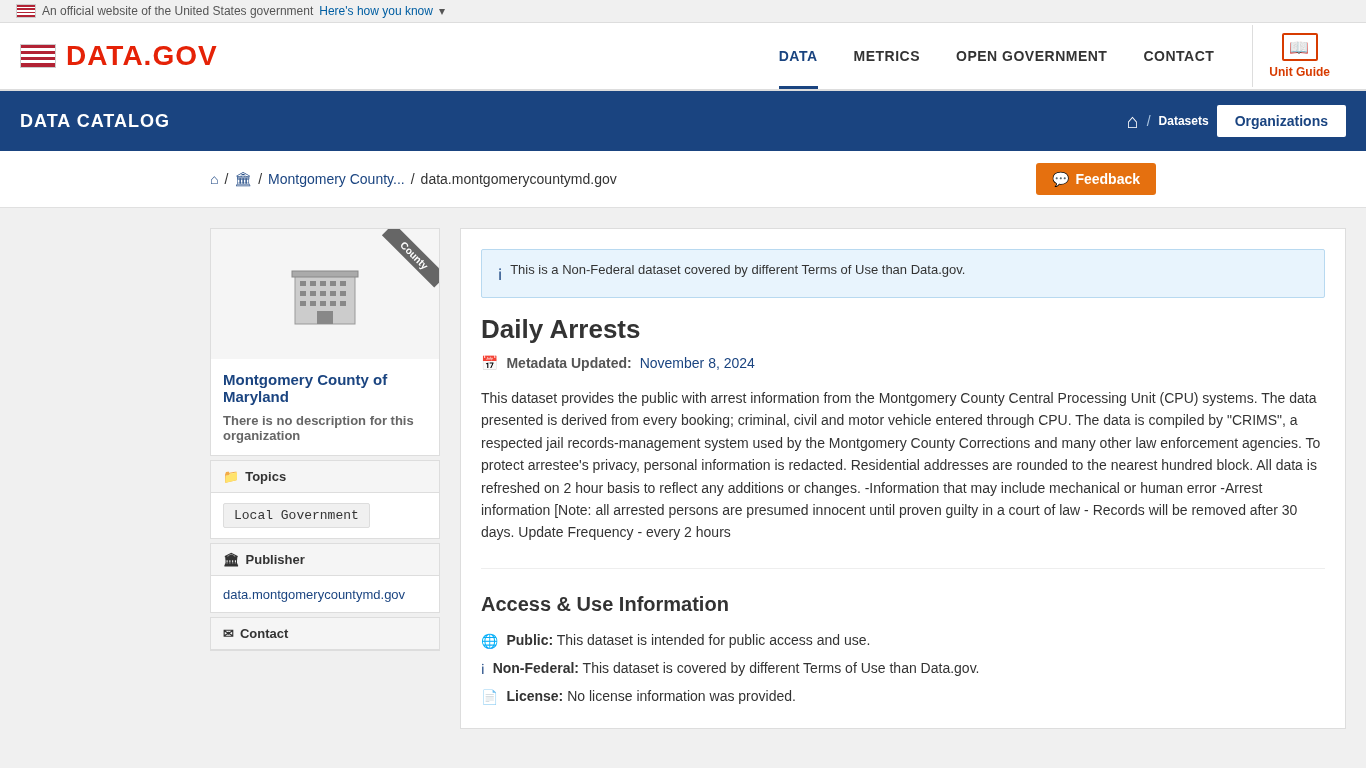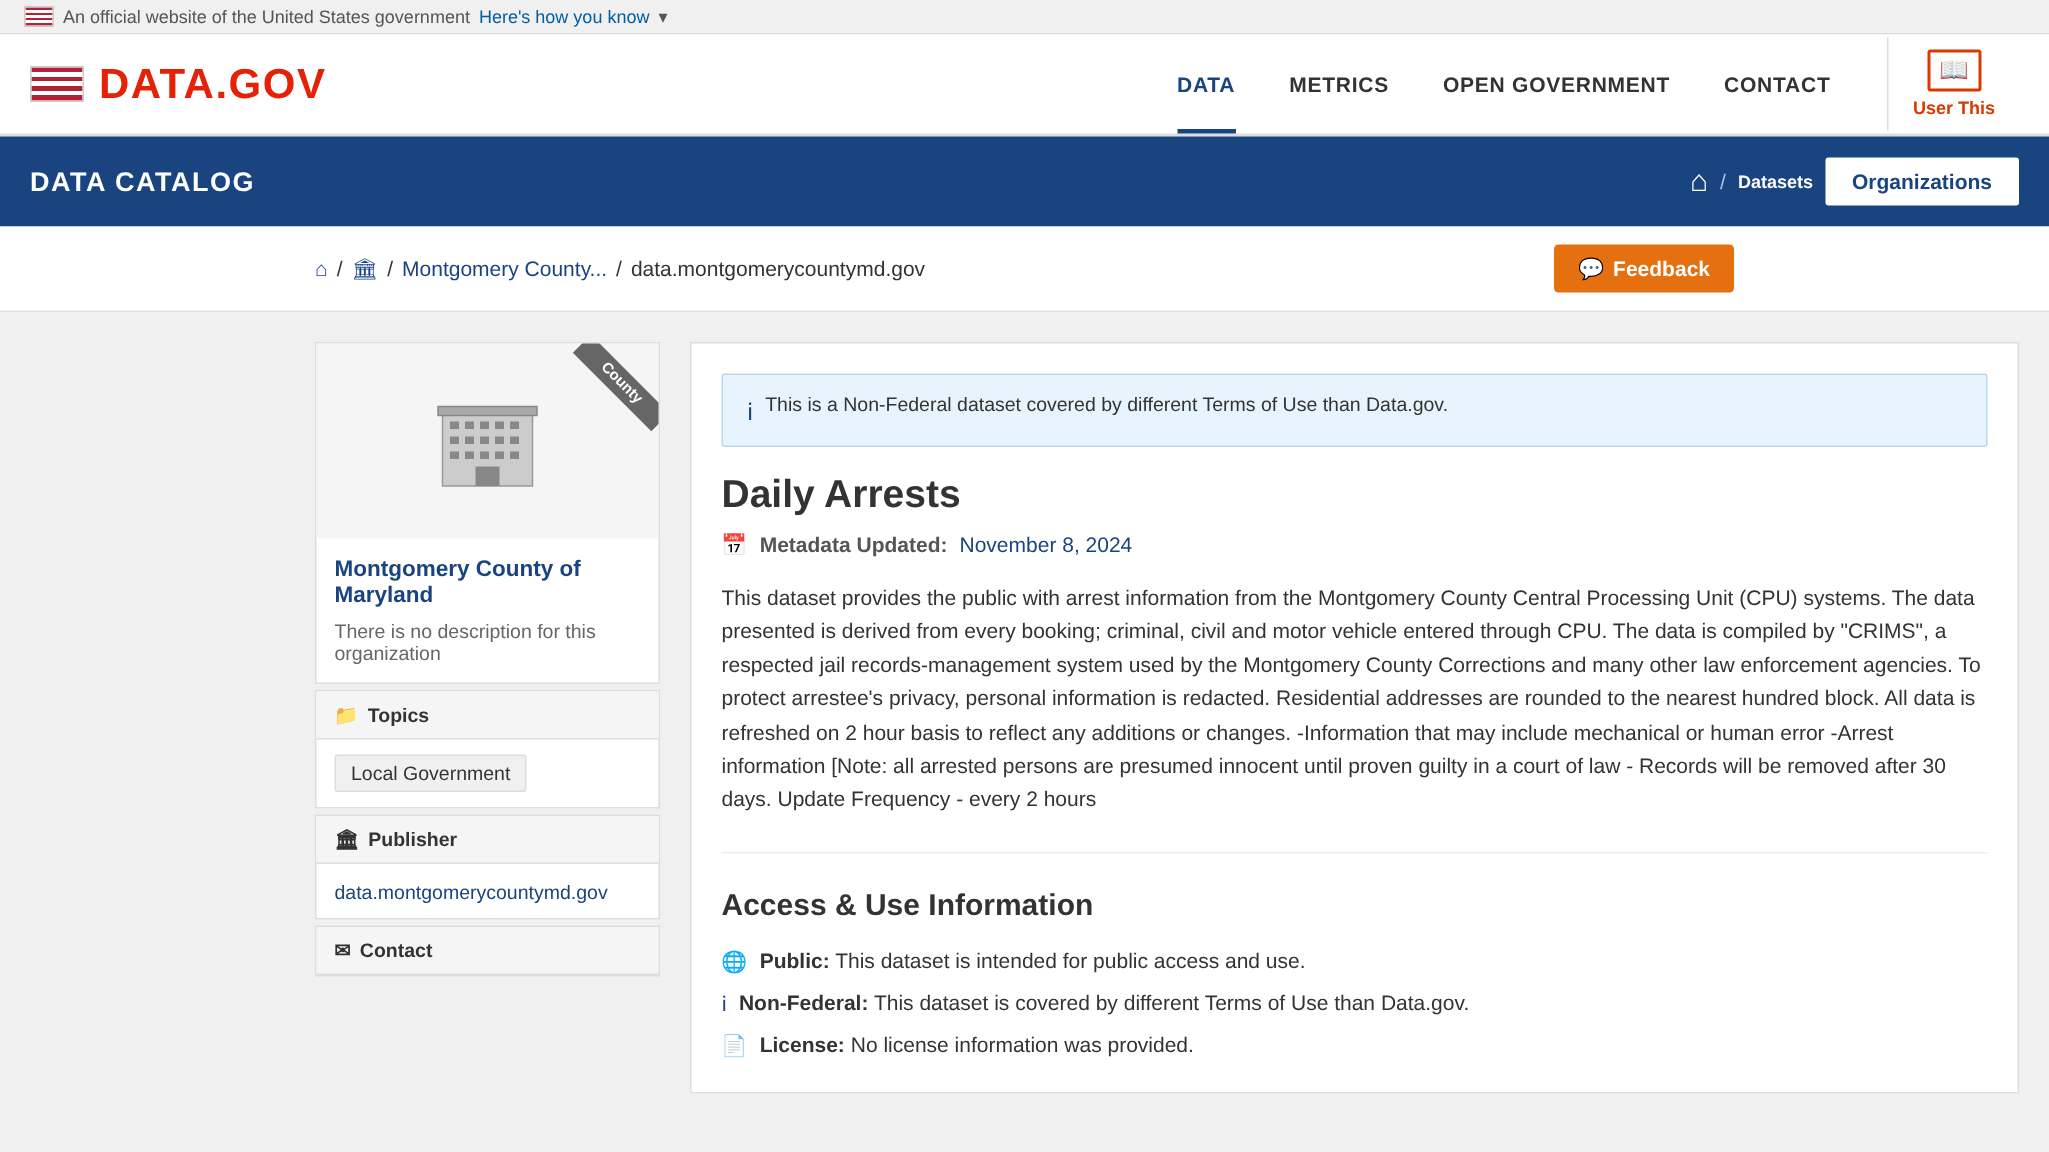--- a/index.html
+++ b/index.html
@@ -188,20 +188,21 @@
     .org-name {
       padding: 12px 12px 4px;
       font-size: 15px;
       font-weight: 700;
       color: #1a4480;
     }
     .org-desc {
       padding: 4px 12px 12px;
       font-size: 13px;
       color: #666;
+      font-weight: bold;
     }
     .sidebar-section {
       background: #fff;
       border: 1px solid #ddd;
       margin-top: 4px;
     }
     .sidebar-section-header {
       background: #f5f5f5;
       border-bottom: 1px solid #ddd;
       padding: 8px 12px;
@@ -215,20 +216,21 @@
       padding: 10px 12px;
     }
     .sidebar-tag {
       display: inline-block;
       background: #f0f0f0;
       border: 1px solid #ddd;
       padding: 4px 10px;
       font-size: 13px;
       border-radius: 2px;
       color: #333;
+      font-family: Liberation Mono, monospace;
     }
     .publisher-link {
       color: #1a4480;
       text-decoration: none;
       font-size: 13px;
     }
     .contact-text { font-size: 13px; color: #333; }
 
     
     .dataset-panel {
@@ -313,21 +315,21 @@
     </div>
   </a>
   <nav class="main-nav">
     <a href="#" class="active">DATA</a>
     <a href="#">METRICS</a>
     <a href="#">OPEN GOVERNMENT</a>
     <a href="#">CONTACT</a>
   </nav>
   <a href="#" class="user-guide-btn">
     <div class="user-guide-icon">📖</div>
-    <span>User This</span>
+    <span>Unit Guide</span>
   </a>
 </header>
 
 <div class="catalog-bar">
   <span class="catalog-title">DATA CATALOG</span>
   <div class="catalog-nav">
     <a href="#" class="home-icon">⌂</a>
     <span class="sep">/</span>
     <a href="#" class="datasets-link">Datasets</a>
     <button class="org-btn">Organizations</button>

